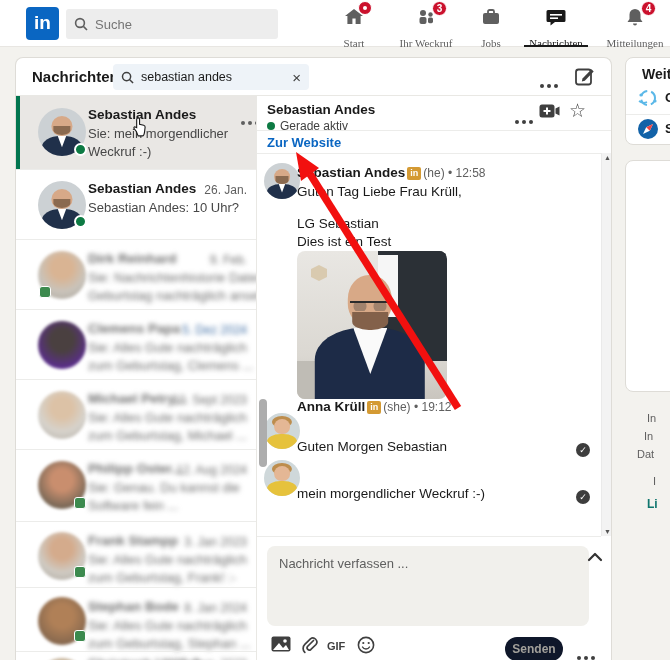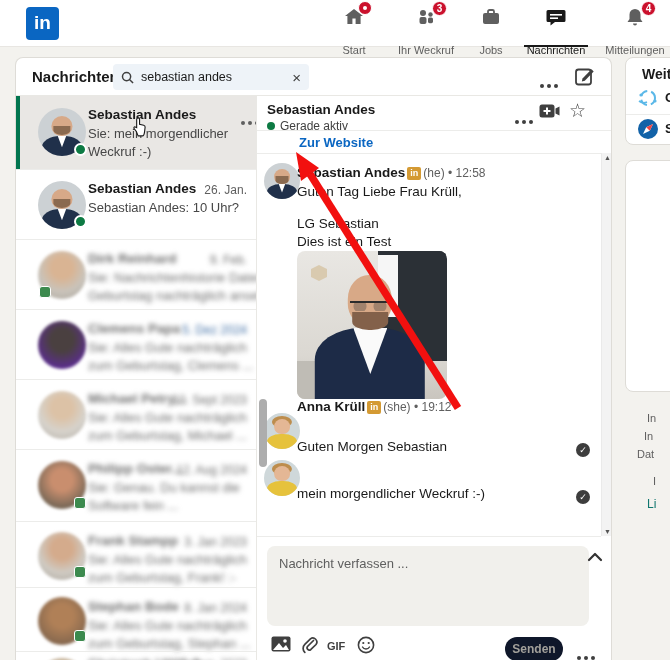--- a/index.html
+++ b/index.html
@@ -11,21 +11,21 @@
     color:#1a1a1a;
     -webkit-font-smoothing:antialiased;
   }
   
   .topnav { position:absolute; left:0; top:0; width:670px; height:47px; background:#fff; border-bottom:1px solid #e8e6e2; z-index:5; }
   .logo { position:absolute; left:26px; top:7px; width:33px; height:33px; background:#0a66c2; border-radius:4px; color:#fff; font-weight:bold; font-size:19px; text-align:center; line-height:31px; }
   .nav-search { position:absolute; left:66px; top:9px; width:212px; height:30px; background:#ededed; border-radius:3px; display:flex; align-items:center; padding:0 8px; }
   .nav-search input { border:none; background:transparent; outline:none; font-size:13px; color:#3d3d3d; width:160px; margin-left:7px; font-family:inherit; }
   .nav-items { position:absolute; right:-6px; top:0; height:47px; display:flex; }
   .nav-item { position:relative; width:68px; height:47px; padding-top:5px; text-align:center; color:#5f5f5f; cursor:pointer; }
-  .nav-item .ilabel { display:block; font-size:11px; margin-top:11px; white-space:nowrap; }
+  .nav-item .ilabel { display:block; font-size:11px; margin-top:4px; white-space:nowrap;font-family:Liberation Serif, serif; }
   .nav-item.active { color:#191919; }
   .nav-item.active::after { content:""; position:absolute; left:6px; right:6px; bottom:0; height:2px; background:#191919; }
   .icon-wrap { position:relative; display:inline-block; width:24px; height:24px; }
   .icon-wrap svg { display:block; }
   .nbadge { position:absolute; top:-4px; right:-9px; min-width:15px; height:15px; padding:0 3px; border-radius:8px; background:#cb112d; border:1px solid #fff; color:#fff; font-size:10px; line-height:13px; font-weight:bold; text-align:center; }
   .dotbadge { position:absolute; top:-4px; right:-6px; width:14px; height:14px; border-radius:50%; background:#cb112d; border:1px solid #fff; }
   .dotbadge::after { content:""; position:absolute; left:4px; top:4px; width:4px; height:4px; border-radius:50%; background:#fff; }
 
   
   .card-main { position:absolute; left:15px; top:57px; width:597px; height:603px; background:#fff; border:1px solid #dedcd7; border-bottom:none; border-radius:8px 8px 0 0; overflow:hidden; }
@@ -69,21 +69,21 @@
 
   
   .thread { position:absolute; left:241px; top:38px; width:356px; height:565px; }
   .t-name { position:absolute; left:10px; top:6px; font-size:13.5px; font-weight:bold; }
   .t-status { position:absolute; left:10px; top:23px; font-size:12px; color:#414141; }
   .t-status .sdot { display:inline-block; width:8px; height:8px; border-radius:50%; background:#0d7a43; margin-right:5px; }
   .t-hline1 { position:absolute; left:0; top:34px; width:100%; border-top:1px solid #ececea; }
   .t-more { position:absolute; left:258px; top:14px; color:#3f3f3f; cursor:pointer; }
   .t-video { position:absolute; left:282px; top:7px; cursor:pointer; }
   .t-star { position:absolute; left:312px; top:3px; font-size:19px; color:#434343; cursor:pointer; }
-  .t-link { position:absolute; left:10px; top:39px; font-size:13px; font-weight:bold; color:#0a66c2; cursor:pointer;margin-left:32px; }
+  .t-link { position:absolute; left:10px; top:39px; font-size:13px; font-weight:bold; color:#0a66c2; cursor:pointer; }
   .t-hline2 { position:absolute; left:0; top:57px; width:100%; border-top:1px solid #ececea; }
 
   .msg-avatar { width:36px; height:36px; }
   .msg-head { position:absolute; font-size:12px; color:#5f5f5f; white-space:nowrap; }
   .msg-head b { font-size:13.5px; color:#1a1a1a; }
   .inbdg { display:inline-block; width:14px; height:13px; background:#d49a33; border-radius:2px; color:#fff; font-size:9px; font-weight:bold; text-align:center; line-height:13px; vertical-align:1px; margin:0 2px; }
   .msg-line { position:absolute; left:40px; font-size:13.5px; color:#1a1a1a; height:18px; white-space:nowrap; }
   .check { position:absolute; width:14px; height:14px; border-radius:50%; background:#3d3d3d; color:#fff; font-size:9px; line-height:14px; text-align:center; }
 
   
@@ -122,31 +122,38 @@
 
   
   .card-r1 { position:absolute; left:625px; top:57px; width:130px; height:88px; background:#fff; border:1px solid #dedcd7; border-radius:8px; }
   .r-head { position:absolute; left:16px; top:8px; font-size:14px; font-weight:bold; white-space:nowrap; }
   .r-row { position:absolute; left:0; width:130px; height:30px; cursor:pointer; }
   .r-row .rlabel { position:absolute; left:39px; top:6px; font-size:13px; font-weight:bold; }
   .r-row1 { top:26px; } .r-row2 { top:56px; border-top:1px solid #ececea; }
   .r-icon { position:absolute; left:11px; top:3px; width:22px; height:22px; }
   .card-r2 { position:absolute; left:625px; top:160px; width:130px; height:232px; background:#fff; border:1px solid #dedcd7; border-radius:8px; }
   .f-line { position:absolute; font-size:11px; color:#5f5f5f; white-space:nowrap; cursor:pointer; }
-  .f-link { color:#0f766e; font-weight:normal; font-size:12px; }
+  .f-link { color:#0f766e; font-weight:bold; font-size:12px; }
 
   
   .arrow-overlay { position:absolute; left:0; top:0; width:670px; height:660px; pointer-events:none; z-index:40; }
   .cursor-overlay { position:absolute; left:130px; top:117px; width:18px; height:20px; pointer-events:none; z-index:45; }
 </style>
 </head>
 <body>
 
 <div class="topnav">
   <div class="logo">in</div>
+  <div class="nav-search">
+    <svg width="14" height="14" viewBox="0 0 14 14">
+        <circle cx="6" cy="6" r="4.4" fill="none" stroke="#5f5f5f" stroke-width="1.6"></circle>
+        <line x1="9.4" y1="9.4" x2="13" y2="13" stroke="#5f5f5f" stroke-width="1.6"></line>
+      </svg>
+    <input placeholder="Suche" style="">
+  </div>
   <div class="nav-items">
     <div class="nav-item">
       <span class="icon-wrap"><svg width="24" height="24" viewBox="0 0 24 24">
             <path d="M12 4 L21 11 h-2.4 v8 h-5 v-5.4 h-3.2 V19 h-5 v-8 H3 Z" fill="#5f5f5f"></path>
           </svg>
         <span class="dotbadge"></span></span>
       <span class="ilabel">Start</span>
     </div>
     <div class="nav-item" style="width:76px">
       <span class="icon-wrap"><svg width="24" height="24" viewBox="0 0 24 24">

